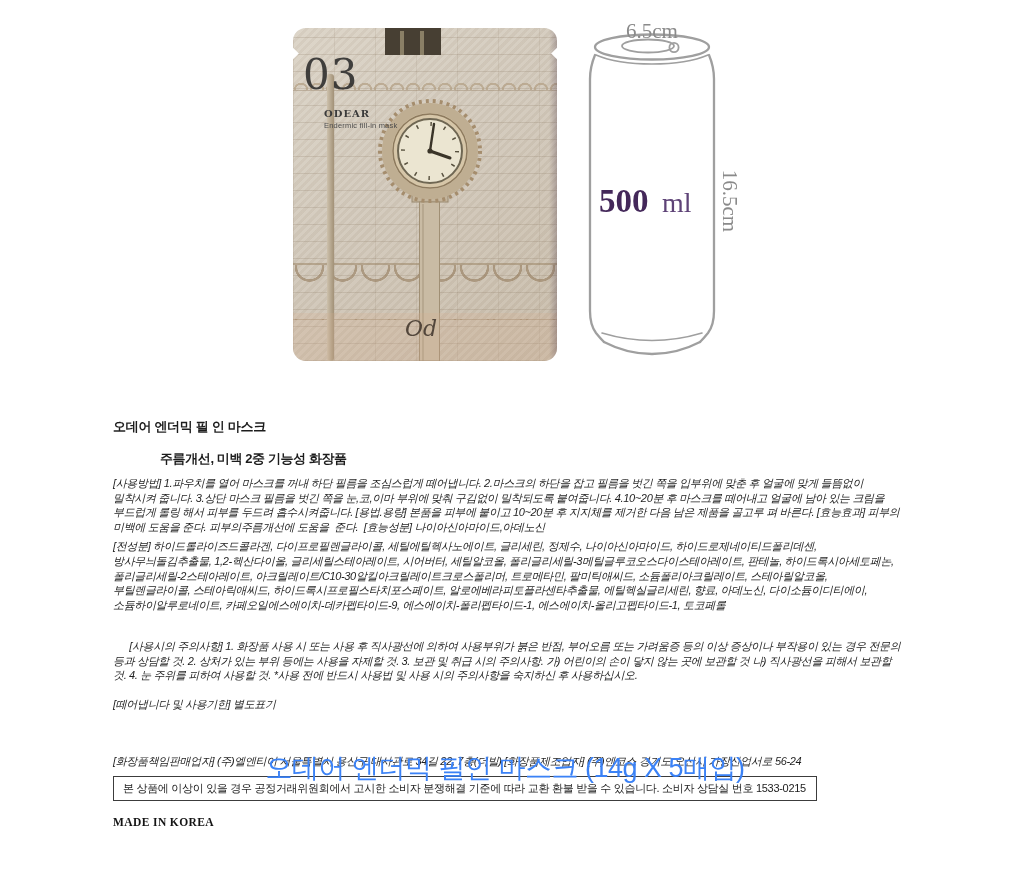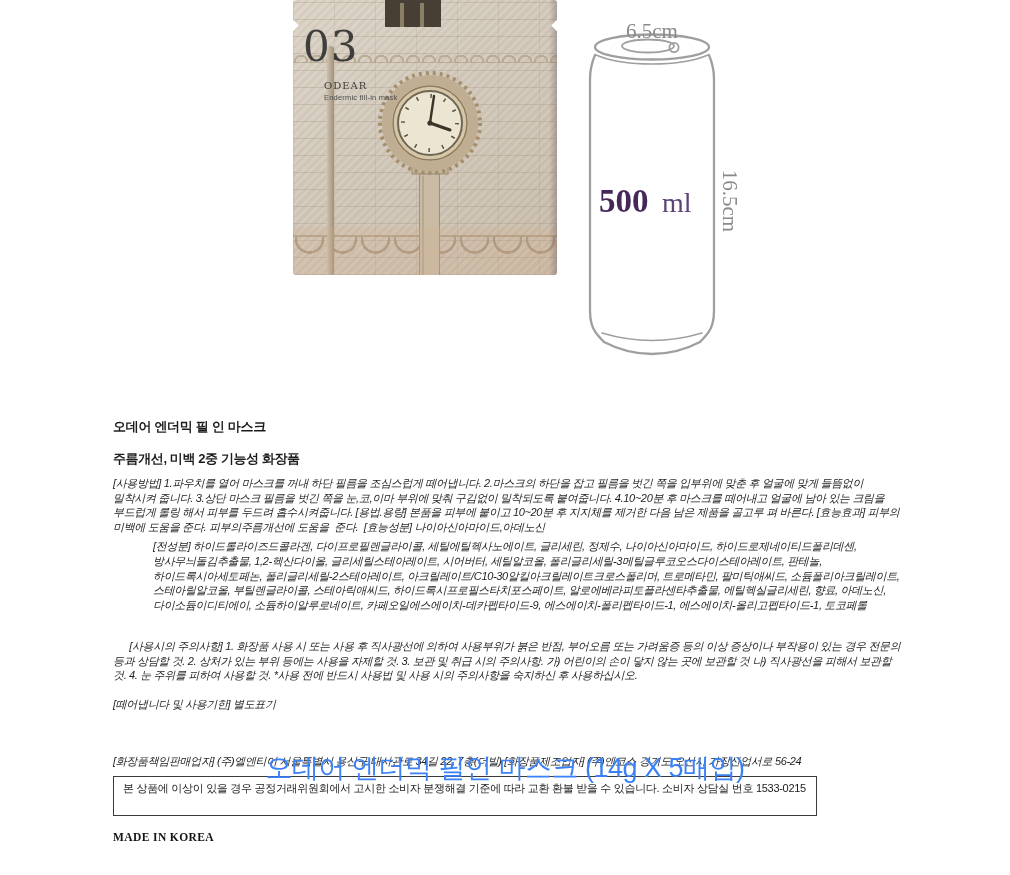--- a/index.html
+++ b/index.html
@@ -1,20 +1,20 @@
 <!DOCTYPE html>
 <html><head>
 <meta charset="utf-8">
 <style>
   html,body{margin:0;padding:0;background:#fff;}
   .page{position:relative;width:1010px;height:875px;background:#ffffff;overflow:hidden;
         font-family:"Liberation Sans","DejaVu Sans",sans-serif;color:#1c1c1c;}
 
   
-  .pouch{position:absolute;left:293px;top:0;width:264px;height:275px;border-radius:3px;overflow:hidden;
+  .pouch{position:absolute;left:293px;top:28px;width:264px;height:333px;border-radius:13px;overflow:hidden;
     background:
       repeating-linear-gradient(0deg, rgba(140,122,100,.22) 0 1px, transparent 1px 17px),
       repeating-linear-gradient(90deg, rgba(140,122,100,.14) 0 1px, transparent 1px 41px),
       repeating-linear-gradient(135deg, rgba(255,255,255,.06) 0 3px, rgba(120,100,80,.05) 3px 6px),
       linear-gradient(145deg,#dbd3c6 0%,#d2c9bb 45%,#c8bcaa 100%);}
   .pouch .edge-shade{position:absolute;right:0;top:0;width:8px;height:100%;
       background:linear-gradient(90deg,transparent,rgba(70,50,70,.28));}
   .pouch .warm-bottom{position:absolute;left:0;bottom:0;width:100%;height:48px;
       background:rgba(214,172,143,.22);}
   .pouch .window{position:absolute;left:92px;top:0;width:56px;height:27px;background:#473f33;}
@@ -26,42 +26,42 @@
       background:radial-gradient(circle at 50% 2px, transparent 12px, rgba(152,128,98,.75) 12.5px 14.5px, transparent 15px);
       background-size:33px 54px;border-top:2px solid rgba(152,128,98,.6);
       border-bottom:1px solid rgba(152,128,98,.5);}
   .pouch .pipe{position:absolute;left:34px;top:46px;width:7px;height:287px;border-radius:3px;
       background:linear-gradient(90deg,#cdc1ac,#a29177);}
   .pouch .notch{position:absolute;width:9px;height:9px;background:#fff;transform:rotate(45deg);top:21px;}
   .pouch .notch.l{left:-5px;} .pouch .notch.r{right:-5px;}
   .pouch-num{position:absolute;left:10px;top:26px;font-family:"DejaVu Serif","Liberation Serif",serif;
       font-size:42px;line-height:1;color:rgba(42,42,42,.88);letter-spacing:1px;}
   .pouch-brand{position:absolute;left:31px;top:80px;font-family:"DejaVu Serif","Liberation Serif",serif;
-      font-size:10px;font-weight:normal;letter-spacing:1px;color:#3a3a3a;}
+      font-size:10px;font-weight:bold;letter-spacing:1px;color:#3a3a3a;}
   .pouch-tagline{position:absolute;left:31px;top:93px;font-size:7.5px;color:#4d4d4d;letter-spacing:.2px;}
   .pouch-mark{position:absolute;left:112px;top:288px;font-family:"DejaVu Serif","Liberation Serif",serif;
       font-size:22px;color:#2e2a24;font-style:italic;}
   .pouch svg.overlay{position:absolute;left:0;top:0;}
 
   
   .can-wrap{position:absolute;left:582px;top:15px;width:178px;height:345px;font-family:Liberation Serif, serif;}
 
   
   .details{position:absolute;left:113px;top:418px;width:792px;}
   .d-title{font-size:13px;font-weight:bold;letter-spacing:-.3px;}
-  .d-sub{font-size:13px;font-weight:bold;letter-spacing:-.4px;line-height:17px;}
+  .d-sub{font-size:13px;font-weight:bold;letter-spacing:-.4px;line-height:17px;margin-left:47px;}
   .d-sub.first{margin-top:14px;}
   .d-para{font-size:11px;line-height:14.6px;letter-spacing:-.35px;white-space:pre-wrap;
       word-break:keep-all;color:#1e1e1e;font-style:italic;}
   .d-usage{margin-top:9px;}
-  .d-ingred{margin-top:5px;margin-left:40px;}
+  .d-ingred{margin-top:5px;}
   .d-caut{margin-top:12px;}
   .d-lot{display:block;}
   .d-company{margin-top:13px;}
-  .d-box{display:inline-block;margin-top:7px;border:1px solid #3c3c3c;padding:4px 10px 20px 9px;
+  .d-box{display:inline-block;margin-top:7px;border:1px solid #3c3c3c;padding:4px 10px 5px 9px;
       font-size:11px;letter-spacing:-.3px;line-height:14px;white-space:pre-wrap;}
   .d-made{margin-top:15px;font-family:"Liberation Serif","DejaVu Serif",serif;font-weight:bold;
       font-size:11.5px;letter-spacing:.4px;color:#141414;}
 
   
   .footer-title{position:absolute;left:0;top:750px;width:1010px;text-align:center;
       font-size:27px;letter-spacing:-.5px;color:#3b82f6;font-weight:400;}
 </style>
 </head>
 <body>

